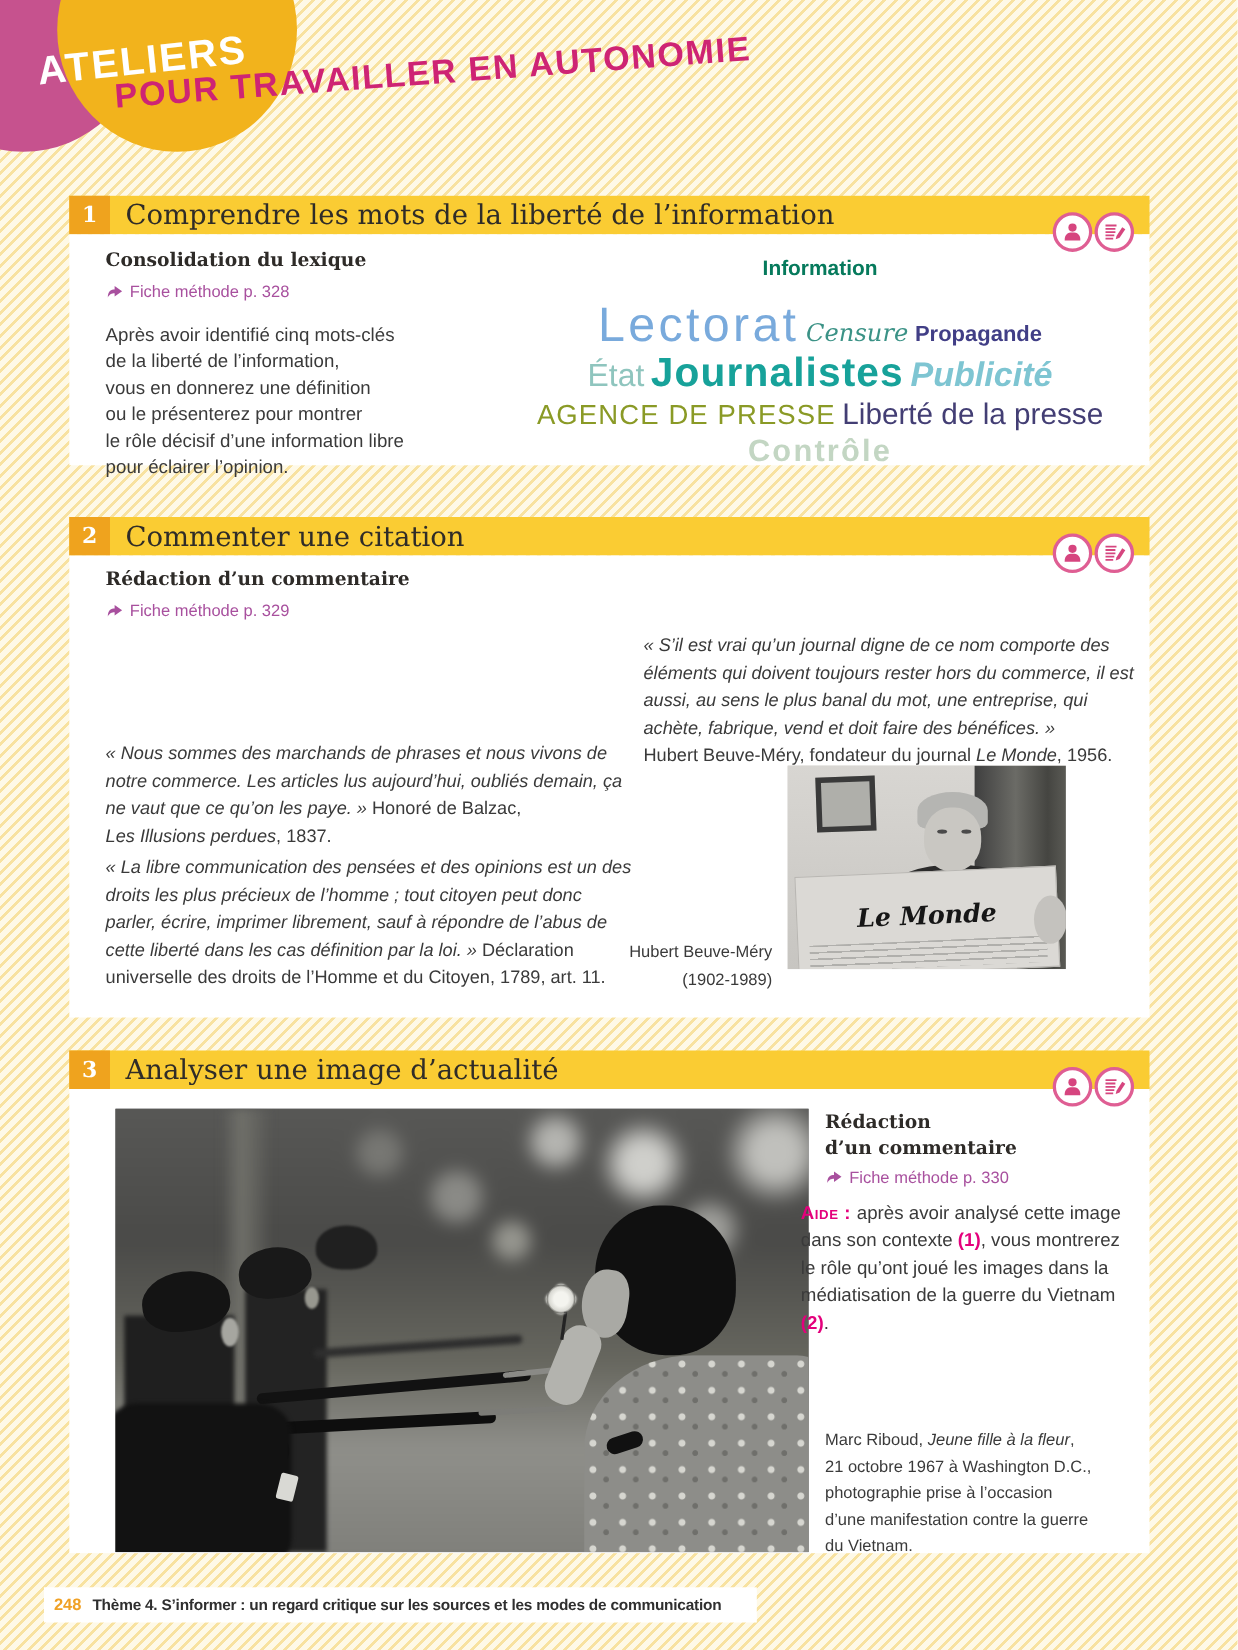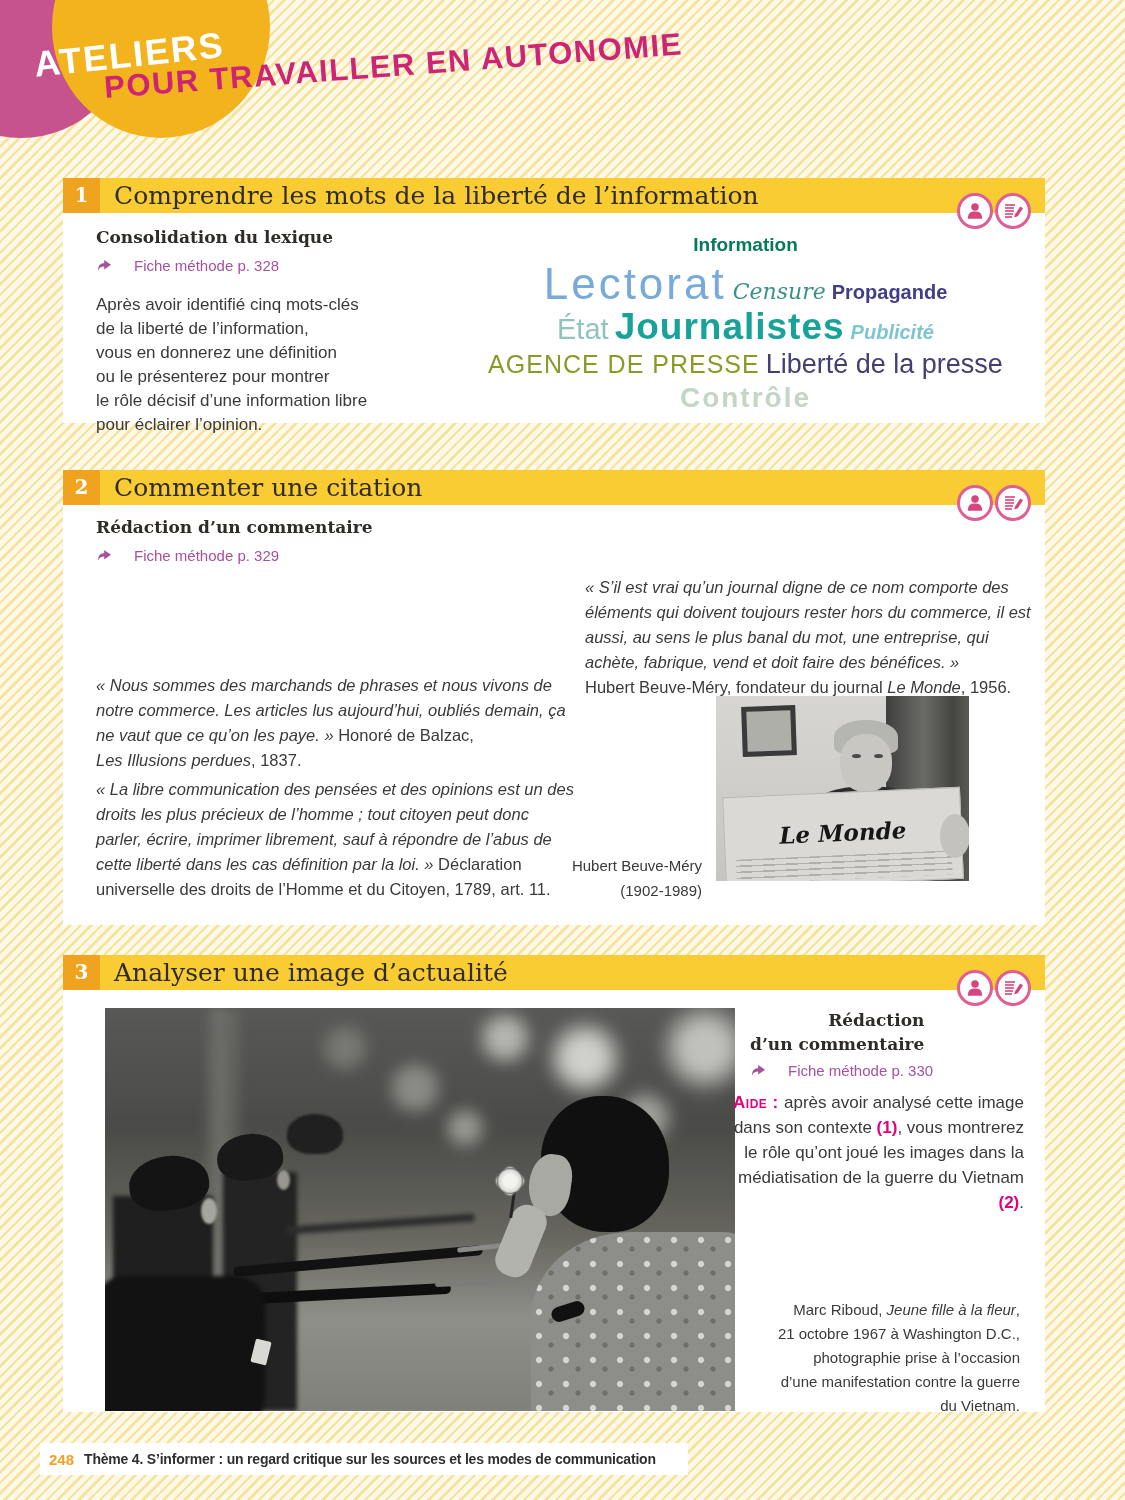--- a/index.html
+++ b/index.html
@@ -22,40 +22,40 @@
   .bar{position:absolute;left:0;top:0;width:982px;height:35px;background:#FACC33;display:flex;align-items:center;}
   .num{width:37px;height:35px;background:#EFA31E;color:#fff;font-family:"DejaVu Serif",serif;
     font-weight:bold;font-size:20px;text-align:center;line-height:35px;flex:0 0 37px;}
   .bar-title{font-family:"DejaVu Serif",serif;font-size:25px;color:#2F2C28;padding-left:14px;white-space:nowrap;}
   .panel{position:absolute;left:0;top:35px;width:982px;background:#FFFFFF;}
   .badge{position:absolute;width:36px;height:36px;border-radius:50%;background:#fff;border:3px solid #DF5E93;
     box-sizing:border-box;display:flex;align-items:center;justify-content:center;z-index:5;}
   .badge.b1{left:894px;top:15px;}
   .badge.b2{left:932px;top:15px;}
   .heading{font-family:"DejaVu Serif",serif;font-weight:bold;font-size:17px;color:#2E2B28;}
-  .fiche{display:flex;align-items:center;gap:22px;color:#A8509E;font-size:15px;}
+  .fiche{display:flex;align-items:center;gap:6px;color:#A8509E;font-size:15px;}
   .bodytext{font-size:17px;line-height:24px;color:#3A3A3A;}
   .lines{white-space:pre-line;}
   .quote{font-size:16.5px;line-height:25px;font-style:italic;color:#3A3A3A;}
   .quote .up{font-style:normal;}
   .cap{font-size:15px;line-height:25px;color:#3A3A3A;}
   
   .wordcloud{position:absolute;left:390px;top:22px;width:585px;text-align:center;}
   .wc-row{display:flex;justify-content:center;align-items:baseline;gap:6px;line-height:1;white-space:nowrap;}
   .wc-information{font-size:19px;font-weight:bold;color:#067A5C;}
   .wc-lectorat{font-size:44px;color:#79AADC;letter-spacing:3px;}
   .wc-censure{font-family:"DejaVu Serif",serif;font-style:italic;font-size:22px;color:#3B9286;}
   .wc-propagande{font-size:20px;font-weight:bold;color:#413E86;}
   .wc-etat{font-size:29px;color:#8FC5BE;}
   .wc-journalistes{font-size:37px;font-weight:bold;color:#17A29A;letter-spacing:1px;}
-  .wc-publicite{font-size:20px;font-weight:bold;font-style:italic;color:#7EC5D2;}
+  .wc-publicite{font-size:31px;font-weight:bold;font-style:italic;color:#7EC5D2;}
   .wc-agence{font-size:25px;color:#8A9A26;letter-spacing:1px;}
   .wc-liberte{font-size:27px;color:#433E74;}
   .wc-controle{font-size:28px;font-weight:bold;color:#C3D6C3;letter-spacing:2px;}
-  .wc-r1{margin-bottom:8px;} .wc-r2{margin-bottom:2px;} .wc-r3{margin-bottom:6px;} .wc-r4{margin-bottom:6px;}
+  .wc-r1{margin-bottom:20px;} .wc-r2{margin-bottom:2px;} .wc-r3{margin-bottom:6px;} .wc-r4{margin-bottom:6px;}
   
   .aide-label{color:#E4007C;font-weight:bold;font-variant:small-caps;letter-spacing:.5px;}
   .aide-ref{color:#E4007C;font-weight:bold;}
   
   .photo-bm{position:absolute;left:653px;top:191px;width:253px;height:185px;background:#CFCDC9;overflow:hidden;}
   .bm-wall{position:absolute;left:0;top:0;width:175px;height:185px;background:linear-gradient(180deg,#D8D6D2,#C7C5C1);}
   .bm-door{position:absolute;left:170px;top:0;width:83px;height:185px;
     background:linear-gradient(90deg,#3F3F3F,#6B6B66 45%,#454541 80%,#5A5A55);}
   .bm-frame{position:absolute;left:26px;top:10px;width:54px;height:50px;background:#AFAFAA;
     border:5px solid #3A3A3A;box-sizing:border-box;transform:rotate(-2deg);}
@@ -302,21 +302,21 @@
             <line x1="3" y1="4" x2="13" y2="4"></line>
             <line x1="3" y1="7" x2="12" y2="7"></line>
             <line x1="3" y1="10" x2="12" y2="10"></line>
             <line x1="3" y1="13" x2="11" y2="13"></line>
             <line x1="3" y1="16" x2="10" y2="16"></line>
           </g>
           <path d="M13 13.5 L18.2 5.5 L21 7.3 L15.8 15.2 L12.3 16.6 Z" fill="#D6457F"></path>
         </svg>
     </span>
   </div>
-  <div class="panel" style="height:422px;text-align:right;">
+  <div class="panel" style="height:422px;">
     <div class="photo-rb">
       <div class="rb-bokeh"></div>
       <div class="rb-trunk"></div>
       <div class="rb-body1"></div>
       <div class="rb-body2"></div>
       <div class="rb-helmet1"></div>
       <div class="rb-helmet2"></div>
       <div class="rb-helmet3"></div>
       <div class="rb-face1"></div>
       <div class="rb-face2"></div>

